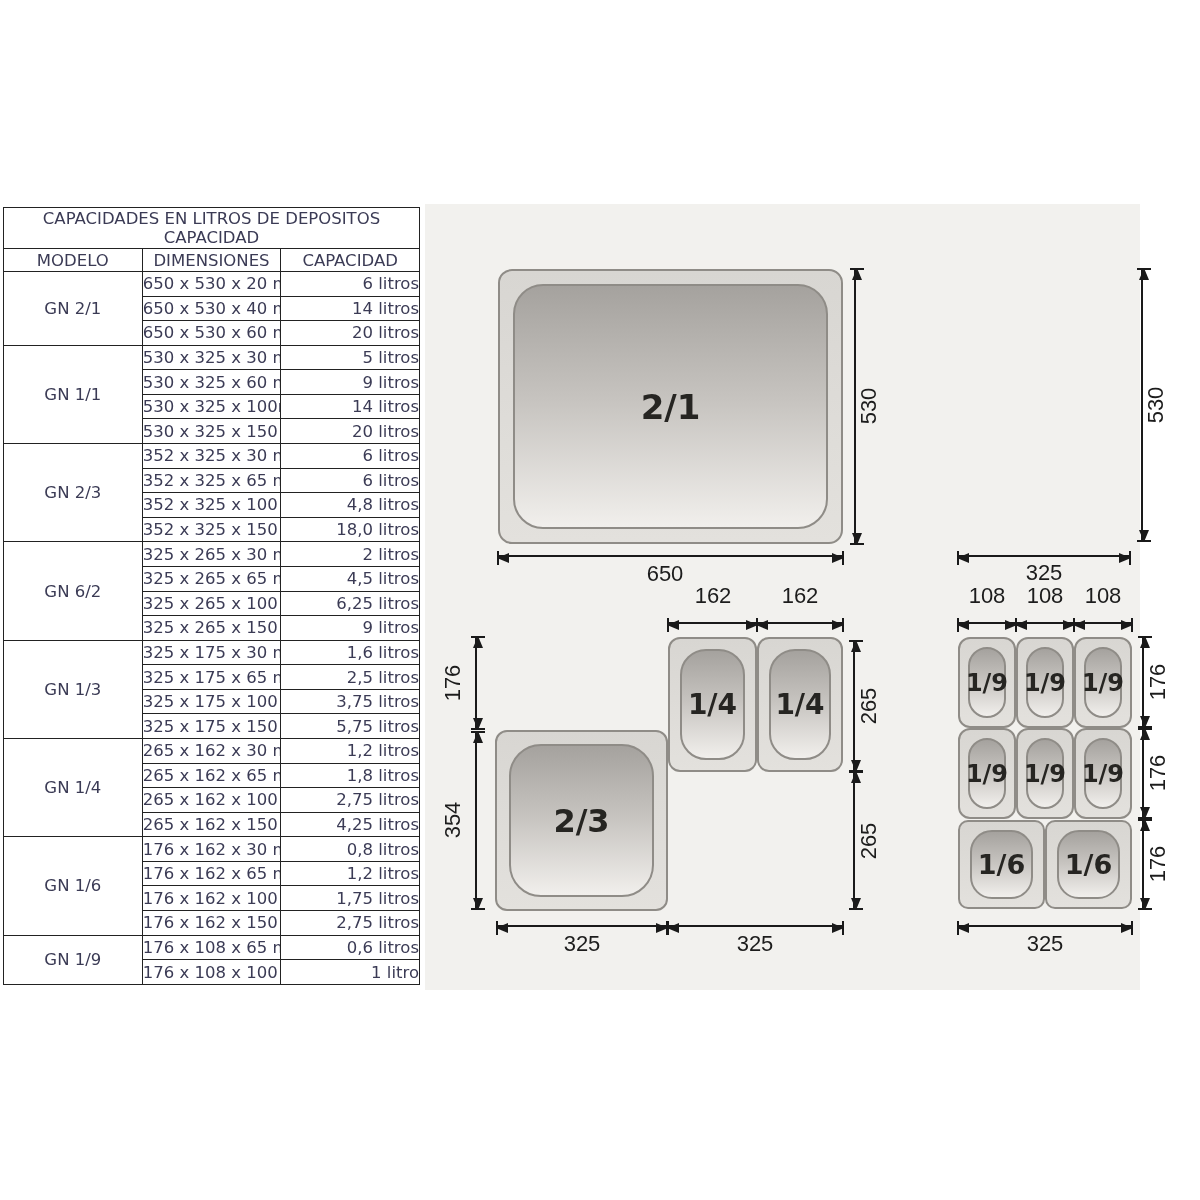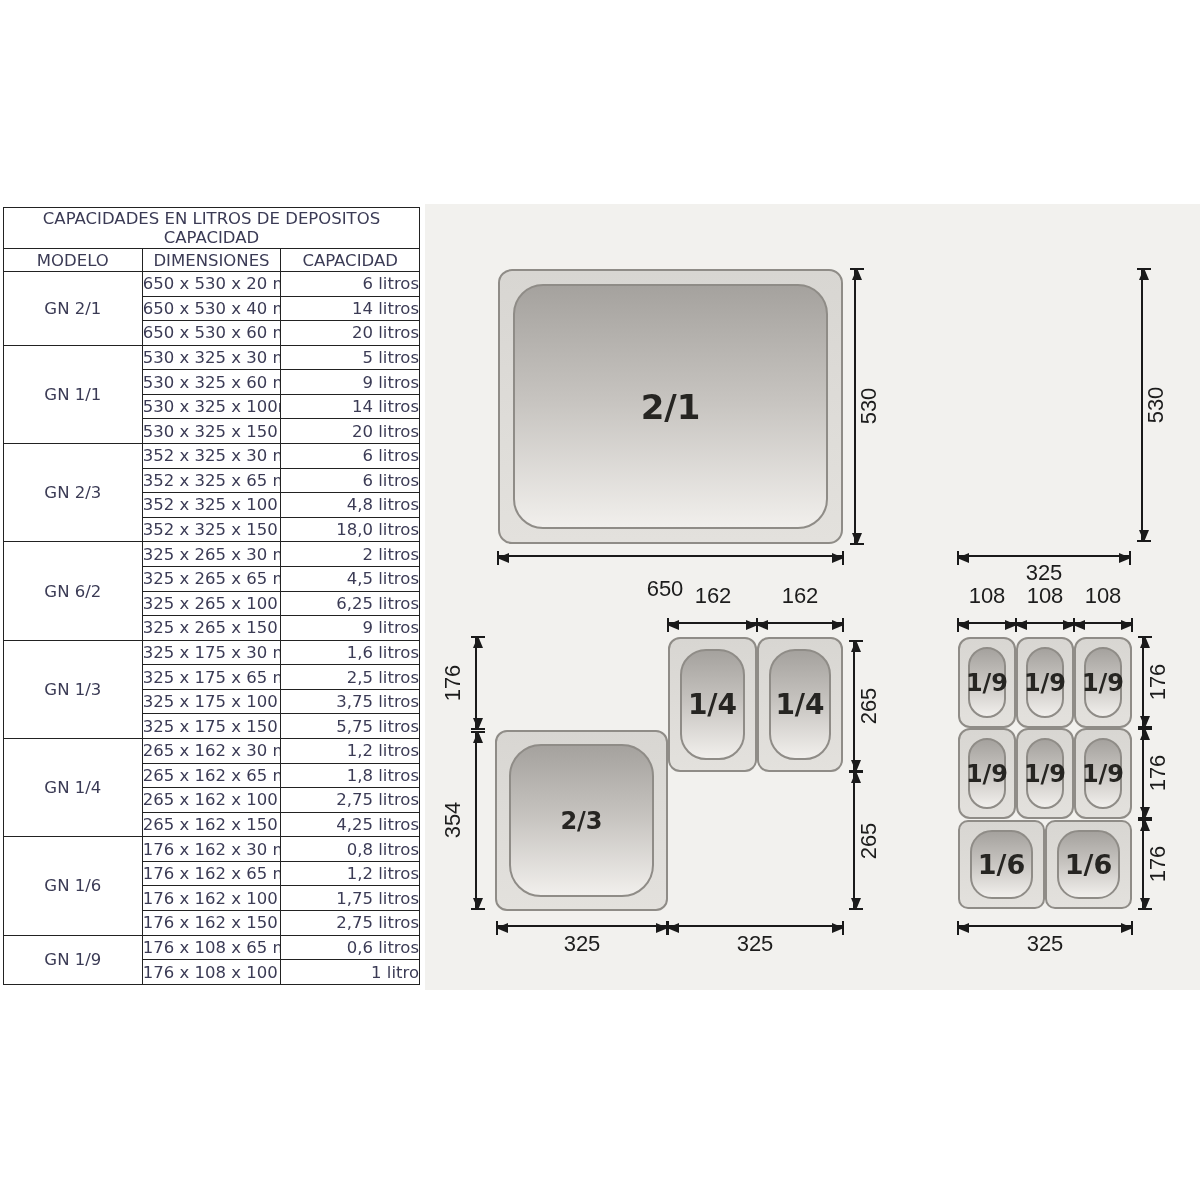--- a/index.html
+++ b/index.html
@@ -12,21 +12,21 @@
            font-family:"DejaVu Sans",sans-serif;font-size:16.5px;color:#3b3b55;}
   table.gn td, table.gn th{border:1px solid #222;padding:0;overflow:hidden;white-space:nowrap;}
   .t-title{height:40px;text-align:center;font-size:16.5px;line-height:19px;}
   tr.hdr{height:23px;}
   tr.hdr th{font-weight:normal;text-align:center;font-size:16.5px;}
   td.c-model{text-align:center;vertical-align:middle;}
   td.c-dim{text-align:left;padding-left:5px;}
   td.c-cap{text-align:right;}
 
   
-  .panel{position:absolute;left:425px;top:204px;width:775px;height:786px;background:#f2f1ee;}
+  .panel{position:absolute;left:425px;top:204px;width:715px;height:786px;background:#f2f1ee;}
   .pan{position:absolute;box-sizing:border-box;
        background:linear-gradient(180deg,#d8d6d2 0%,#e3e1dd 100%);
        border:2px solid #8f8c87;border-radius:12px;
        display:flex;align-items:center;justify-content:center;}
   .well{position:absolute;box-sizing:border-box;border:2px solid #8f8c87;
         background:linear-gradient(180deg,#a5a29e 0%,#c7c4c0 48%,#f1efec 100%);}
   .plabel{position:relative;z-index:1;font-weight:bold;color:#262522;line-height:1;}
 
   
   .dim{position:absolute;}
@@ -205,21 +205,21 @@
     <div class="pan" style="left:243px;top:433px;width:89px;height:135px">
       <div class="well" style="inset:10px;border-radius:26px"></div>
       <span class="plabel" style="font-size:28px">1/4</span>
     </div>
     <div class="pan" style="left:332px;top:433px;width:86px;height:135px">
       <div class="well" style="inset:10px;border-radius:26px"></div>
       <span class="plabel" style="font-size:28px">1/4</span>
     </div>
     <div class="pan" style="left:70px;top:526px;width:173px;height:181px">
       <div class="well" style="inset:12px;border-radius:32px"></div>
-      <span class="plabel" style="font-size:24px">2/3</span>
+      <span class="plabel" style="font-size:32px">2/3</span>
     </div>
 
     <div class="pan" style="left:533px;top:433px;width:58px;height:91px">
       <div class="well" style="inset:8px;border-radius:999px"></div>
       <span class="plabel" style="font-size:24px">1/9</span>
     </div>
     <div class="pan" style="left:591px;top:433px;width:58px;height:91px">
       <div class="well" style="inset:8px;border-radius:999px"></div>
       <span class="plabel" style="font-size:24px">1/9</span>
     </div>
@@ -245,21 +245,21 @@
     </div>
     <div class="pan" style="left:620px;top:616px;width:87px;height:89px;border-radius:10px">
       <div class="well" style="inset:8px 10px;border-radius:22px"></div>
       <span class="plabel" style="font-size:27px">1/6</span>
     </div>
 
     <div class="dim dh" style="left:73px;top:351px;width:345px">
         <i class="tk a"></i>
         <i class="tk b"></i>
       </div>
-    <span class="dlab" style="left:200px;top:373px">650</span>
+    <span class="dlab" style="left:200px;top:358px">650</span>
     <div class="dim dv" style="left:429px;top:65px;height:275px">
         <i class="tk a"></i>
         <i class="tk b"></i>
       </div>
     <span class="dlab v" style="left:414px;top:190px">530</span>
 
     <div class="dim dh" style="left:533px;top:351px;width:172px">
         <i class="tk a"></i>
         <i class="tk b"></i>
       </div>

